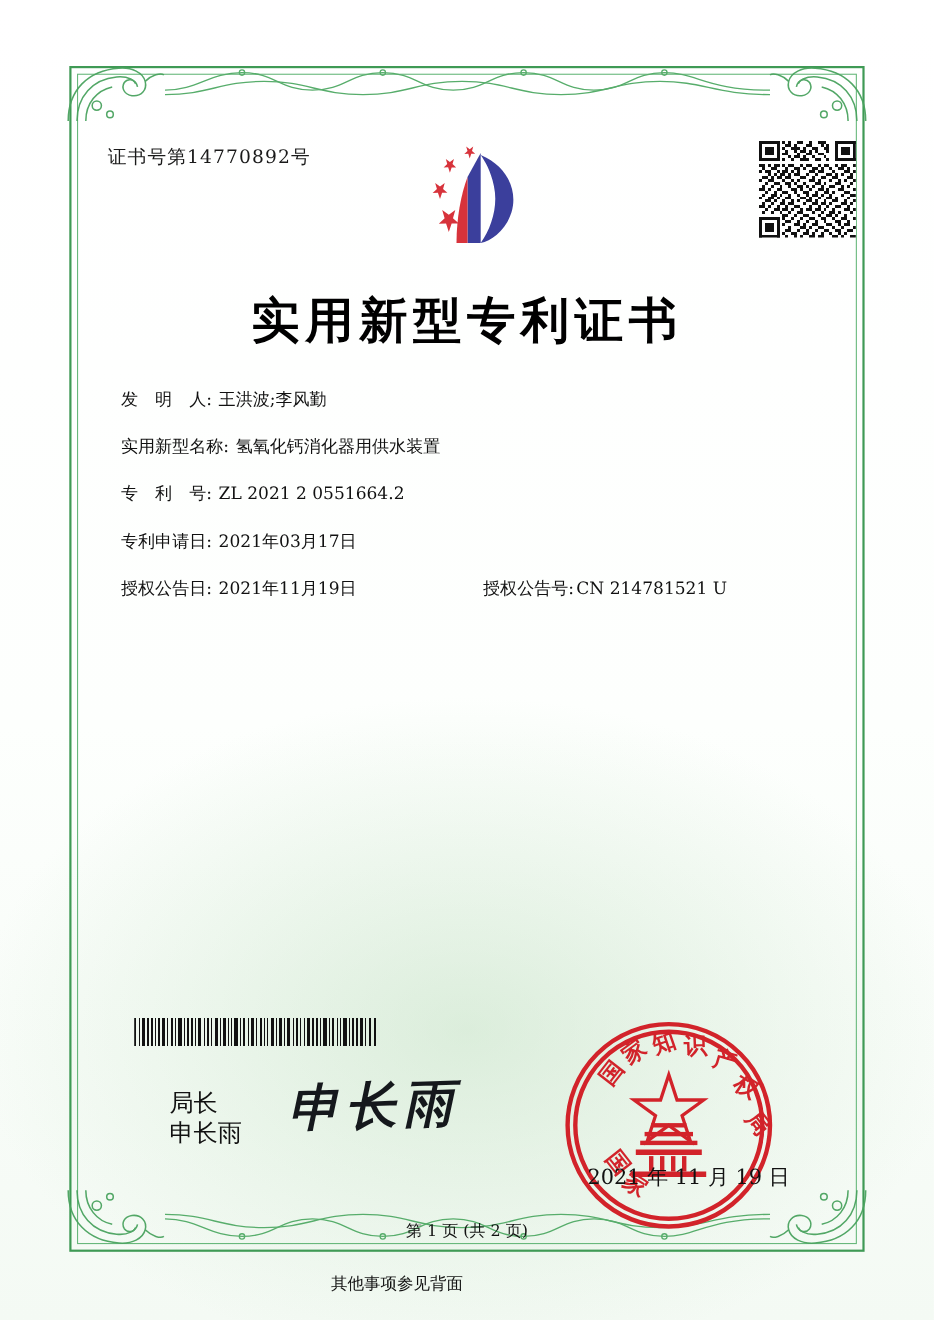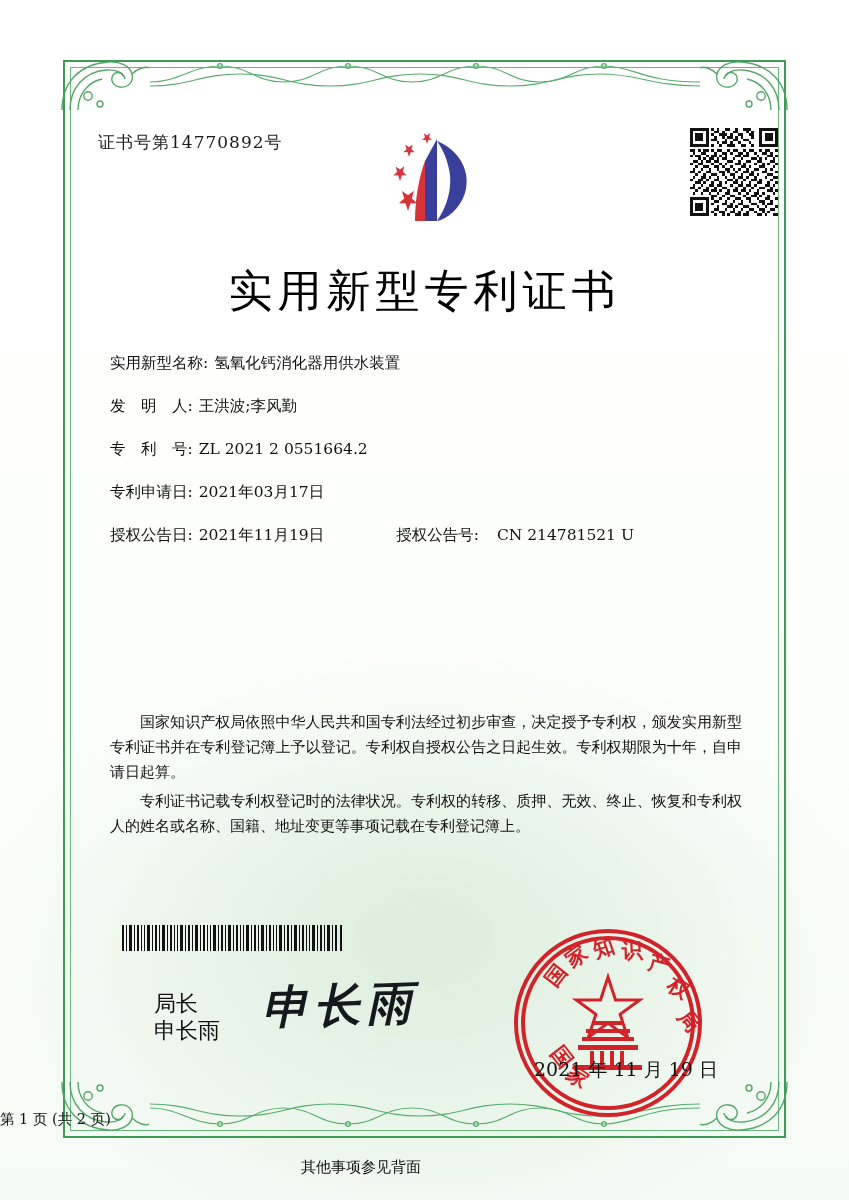--- a/index.html
+++ b/index.html
@@ -101,21 +101,21 @@
   }
   .qr svg { width:100%; height:100%; display:block; }
 
   
   .doc-title {
     position: absolute;
     left: 0; top: 262px;
     width: 849px;
     text-align: center;
     font-family: "DejaVu Serif", "Liberation Serif", serif;
-    font-weight: normal;
+    font-weight: bold;
     font-size: 44px;
     letter-spacing: 5px;
     color: #000000;
   }
 
   
   .fields {
     position: absolute;
     left: 110px; top: 352px;
     width: 640px;
@@ -134,25 +134,25 @@
     flex: 0 0 auto;
   }
   .field-value {
     margin-left: 6px;
     flex: 1 1 auto;
   }
   .field-row.pair {
     justify-content: flex-start;
   }
   .field-row .pair-second-label {
-    margin-left: 72px;
+    margin-left: 115px;
     white-space: pre;
   }
   .field-row .pair-second-value {
-    margin-left: 18px;
+    margin-left: 2px;
   }
 
   
   .paragraphs {
     position: absolute;
     left: 110px; top: 710px;
     width: 632px;
     font-family: "DejaVu Serif", "Liberation Serif", serif;
     font-size: 15px;
     line-height: 25px;
@@ -210,20 +210,21 @@
     font-size: 19px;
     color: #111;
     white-space: nowrap;
   }
 
   
   .page-footer {
     position: absolute;
     left: 0; top: 1110px;
     width: 849px;
+    text-align: center;
     font-family: "DejaVu Serif", "Liberation Serif", serif;
     font-size: 14.5px;
     color: #111;
   }
   .outside-footer {
     position: absolute;
     left: 0; top: 1158px;
     width: 722px;
     text-align: center;
     font-family: "DejaVu Serif", "Liberation Serif", serif;
@@ -605,47 +606,43 @@
           <rect x="28" y="32" width="1" height="1"></rect>
           <rect x="31" y="32" width="2" height="1"></rect>
       </g>
     </svg>
   </div>
 
   <div class="doc-title">实用新型专利证书</div>
 
   <div class="fields">
     <div class="field-row">
+      <span class="field-label">发　明　人:</span>
+      <span class="field-value">王洪波;李风勤</span>
+    </div>
+    <div class="field-row">
       <span class="field-label">实用新型名称:</span>
       <span class="field-value">氢氧化钙消化器用供水装置</span>
-    </div>
-    <div class="field-row">
-      <span class="field-label">发　明　人:</span>
-      <span class="field-value">王洪波;李风勤</span>
     </div>
     <div class="field-row">
       <span class="field-label">专　利　号:</span>
       <span class="field-value">ZL 2021 2 0551664.2</span>
     </div>
     <div class="field-row">
       <span class="field-label">专利申请日:</span>
       <span class="field-value">2021年03月17日</span>
     </div>
     <div class="field-row pair">
       <span class="field-label">授权公告日:</span>
       <span class="field-value" style="flex:0 0 auto;">2021年11月19日</span>
       <span class="pair-second-label">授权公告号:</span>
       <span class="pair-second-value">CN 214781521 U</span>
     </div>
   </div>
 
-  <div class="paragraphs">
-    <p>国家知识产权局依照中华人民共和国专利法经过初步审查，决定授予专利权，颁发实用新型专利证书并在专利登记簿上予以登记。专利权自授权公告之日起生效。专利权期限为十年，自申请日起算。</p>
-    <p>专利证书记载专利权登记时的法律状况。专利权的转移、质押、无效、终止、恢复和专利权人的姓名或名称、国籍、地址变更等事项记载在专利登记簿上。</p>
-  </div>
 
   <div class="barcode">
     <svg viewBox="0 0 222 26" shape-rendering="crispEdges">
       <rect width="222" height="26" fill="#ffffff" opacity="0"></rect>
       <g fill="#111111">
         <rect x="0" y="0" width="2" height="26"></rect>
           <rect x="4" y="0" width="1" height="26"></rect>
         <rect x="7" y="0" width="3" height="26"></rect>
           <rect x="12" y="0" width="1" height="26"></rect>
         <rect x="15" y="0" width="2" height="26"></rect>

